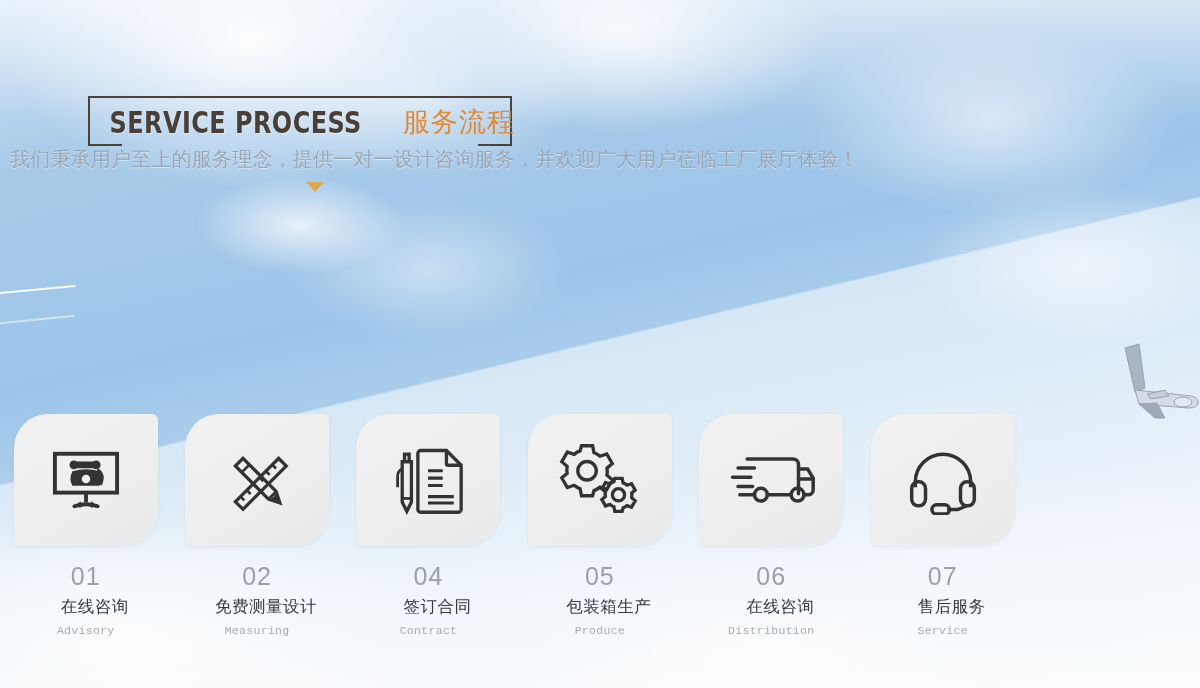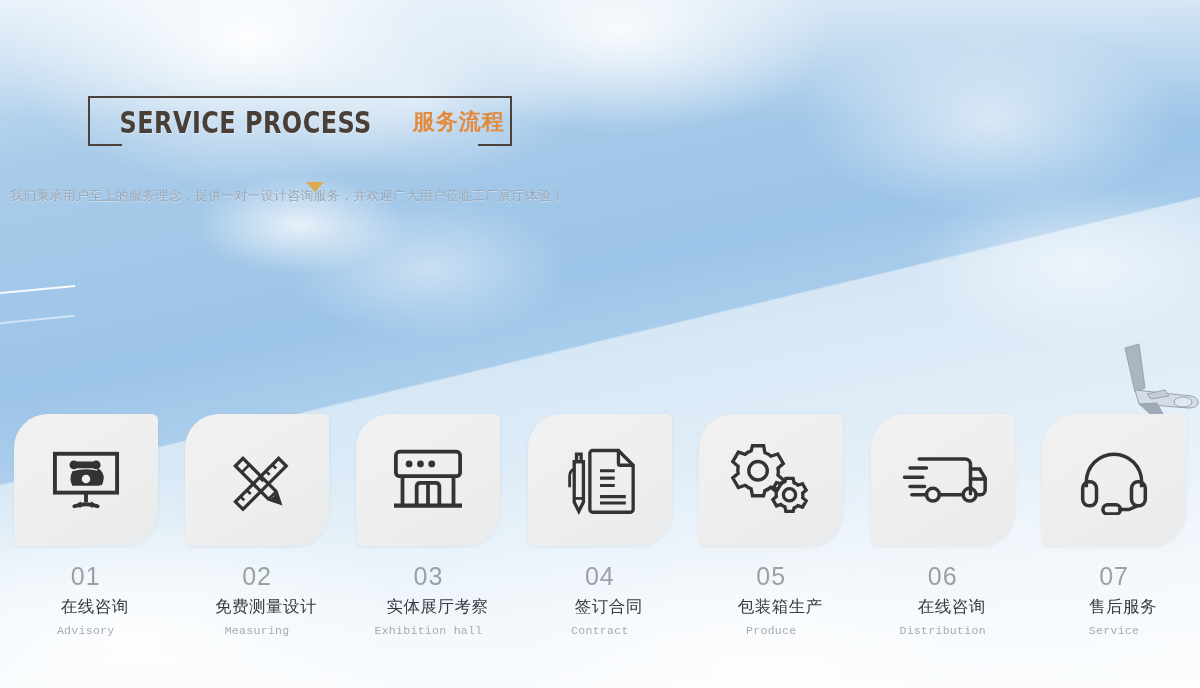--- a/index.html
+++ b/index.html
@@ -67,27 +67,26 @@
     white-space:nowrap;
   }
   .h-en {
     font-family:"DejaVu Sans Condensed","Liberation Sans",sans-serif;
     font-weight:bold; font-size:31px; letter-spacing:.5px;
     color:#4a3f36; transform:scaleX(.86); transform-origin:center;
     text-shadow:1px 1px 0 rgba(255,255,255,.35);
   }
   .h-cn {
     font-family:"DejaVu Sans","Liberation Sans",sans-serif;
-    font-weight:bold; font-size:22px; letter-spacing:1px; color:#e2893a;
+    font-weight:normal; font-size:27px; letter-spacing:1px; color:#e2893a;
   }
   #subText {
     position:absolute; left:10px; top:146px; width:660px;
-    font-size:13px; color:#9aa7b4; letter-spacing:.2px; white-space:nowrap;
+    font-size:20px; color:#9aa7b4; letter-spacing:.2px; white-space:nowrap;
     text-shadow:0 1px 0 rgba(255,255,255,.45);
-    margin-top:41px;
   }
   #arrowDown {
     position:absolute; left:306px; top:182px;
     width:0; height:0; border-left:9px solid transparent; border-right:9px solid transparent;
     border-top:10px solid #dda850;
   }
 
   
   #steps { position:absolute; left:0; top:414px; width:1200px; height:260px; display:flex; }
   .step { width:171.4px; display:flex; flex-direction:column; align-items:center; }
@@ -180,39 +179,20 @@
           <path d="M37 66 l3 6 l3 -6" fill="#333"></path>
         </g>
       </svg>
       </span>
     </div>
     <div class="num">02</div>
     <div class="cn">免费测量设计</div>
     <div class="en">Measuring</div>
   </div>
 
-  <div class="step">
-    <div class="card">
-      <span>
-      <svg viewBox="0 0 84 72" width="80" height="68" fill="none" stroke="#333" stroke-width="4">
-        <rect x="8" y="6" width="68" height="26" rx="4"></rect>
-        <circle cx="22" cy="19" r="3.6" fill="#333" stroke="none"></circle>
-        <circle cx="34" cy="19" r="3.6" fill="#333" stroke="none"></circle>
-        <circle cx="46" cy="19" r="3.6" fill="#333" stroke="none"></circle>
-        <path d="M15 32 L15 63 M69 32 L69 63"></path>
-        <path d="M6 63 L78 63" stroke-width="4.5"></path>
-        <path d="M30 63 L30 43 Q30 39 34 39 L50 39 Q54 39 54 43 L54 63"></path>
-        <path d="M42 39 L42 63"></path>
-      </svg>
-      </span>
-    </div>
-    <div class="num">03</div>
-    <div class="cn">实体展厅考察</div>
-    <div class="en">Exhibition hall</div>
-  </div>
 
   <div class="step">
     <div class="card">
       <span>
       <svg viewBox="0 0 84 76" width="78" height="70" fill="none" stroke="#333" stroke-width="3.6">
         <path d="M34 6 h28 l16 16 v48 a3 3 0 0 1 -3 3 h-41 a3 3 0 0 1 -3 -3 v-61 a3 3 0 0 1 3 -3 Z"></path>
         <path d="M62 6 v14 a2 2 0 0 0 2 2 h14"></path>
         <path d="M42 28 h16 M42 36 h16 M42 44 h16" stroke-width="3.4"></path>
         <path d="M42 56 h28 M42 63 h28" stroke-width="3.4"></path>
         <path d="M14 18 h10 v44 l-5 10 l-5 -10 Z"></path>

